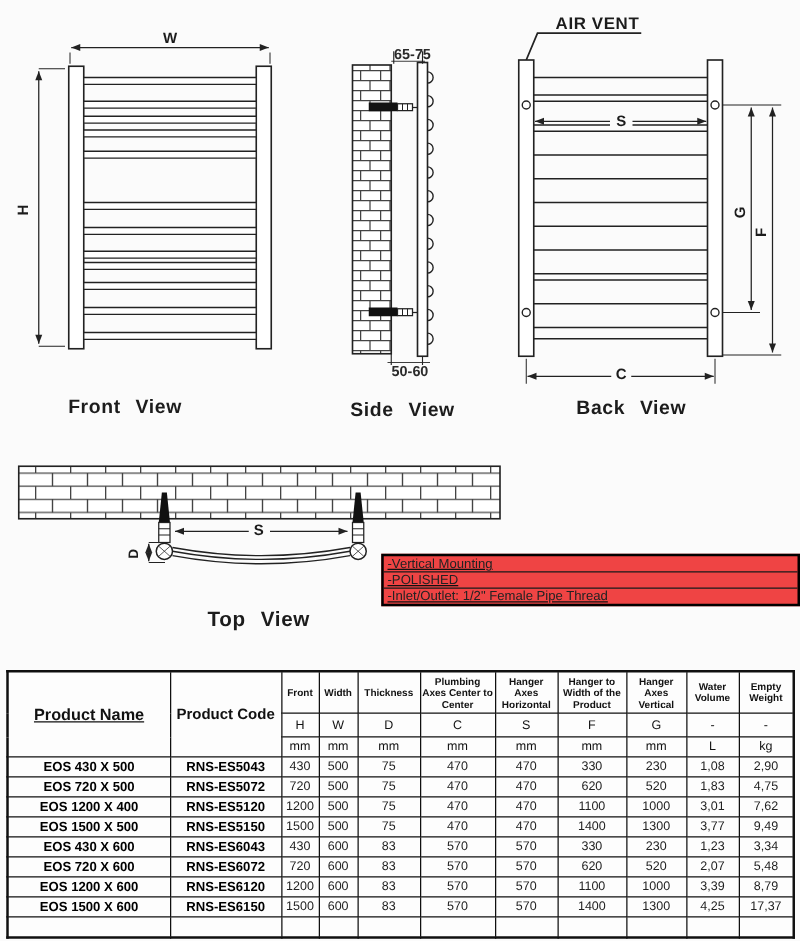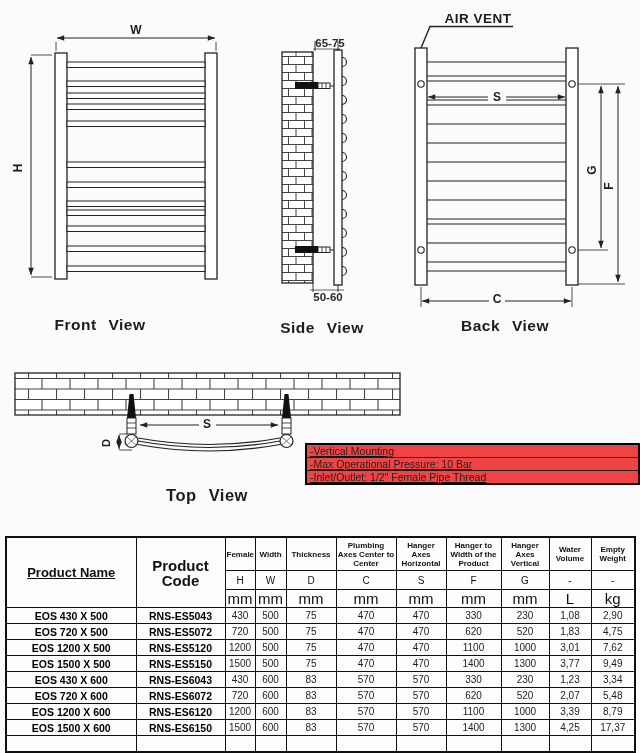--- a/index.html
+++ b/index.html
@@ -16,24 +16,24 @@
   #notes{position:absolute;left:305px;top:443px;width:331px;border:2px solid #000000;background:#ef4444;text-decoration:underline;}
   .note-row{font-size:10.5px;line-height:12px;padding:0 3px;border-bottom:1.4px solid #1a1a1a;color:#222;}
   .note-row:last-child{border-bottom:none;}
 
   
   #spec{position:absolute;left:5px;top:536px;}
   table{border-collapse:collapse;table-layout:fixed;width:629px;border:2px solid #101010;background:#fdfdfd;}
   th,td{border:1.2px solid #101010;text-align:center;vertical-align:middle;padding:0;overflow:hidden;}
   th{font-weight:bold;}
   .pname{font-size:13px;text-decoration:underline;}
-  .pcode{font-size:15px;line-height:15px;}
+  .pcode{font-size:12px;line-height:15px;}
   .coltitle{font-size:8px;line-height:9px;font-weight:bold;padding:1px 1px;}
   .symrow th{font-size:10px;font-weight:normal;height:18px;}
-  .unitrow th{font-size:15px;font-weight:normal;height:15px;}
+  .unitrow th{font-size:10px;font-weight:normal;height:15px;}
   .titlerow th{height:30px;margin-top:27px;}
   tbody tr{height:16px;}
   tbody td{font-size:10px;color:#222;}
   tbody td.b{font-weight:bold;font-size:10.5px;color:#000;}
 </style>
 </head>
 <body>
 
 <div id="stage">
 
@@ -184,21 +184,21 @@
       <line x1="119" y1="434" x2="127" y2="434" stroke-width="0.8"></line>
       <line x1="119" y1="450" x2="132" y2="450" stroke-width="0.8"></line>
       <line x1="119" y1="435" x2="119" y2="449" stroke-width="1" marker-start="url(#ar)" marker-end="url(#ar)"></line>
       <text class="dimlabel" x="110" y="443" text-anchor="middle" stroke="none" transform="rotate(-90 110 443)" style="font-size:11px">D</text>
       <text class="viewlabel" x="207" y="501" text-anchor="middle" stroke="none" style="font-size:16.5px">Top View</text>
     </g>
   </svg>
 
   <div id="notes">
     <div class="note-row">-Vertical Mounting</div>
-    <div class="note-row">-Max Operational Pressure: 10 Bar</div>
+    <div class="note-row">-POLISHED</div>
     <div class="note-row">-Inlet/Outlet: 1/2" Female Pipe Thread</div>
   </div>
 
   <div id="spec">
     <table>
       <colgroup>
         <col style="width:130px">
           <col style="width:89px">
           <col style="width:30px">
           <col style="width:31px">
@@ -207,21 +207,21 @@
           <col style="width:50px">
           <col style="width:55px">
         <col style="width:48px">
           <col style="width:42px">
           <col style="width:44px">
       </colgroup>
       <thead>
         <tr class="titlerow">
           <th rowspan="3" class="pname">Product Name</th>
           <th rowspan="3" class="pcode">Product Code</th>
-        <th class="coltitle">Female</th>
+        <th class="coltitle">Front</th>
             <th class="coltitle">Width</th>
             <th class="coltitle">Thickness</th>
             <th class="coltitle">Plumbing Axes Center to Center</th>
             <th class="coltitle">Hanger Axes Horizontal</th>
             <th class="coltitle">Hanger to Width of the Product</th>
             <th class="coltitle">Hanger Axes Vertical</th>
             <th class="coltitle">Water Volume</th>
             <th class="coltitle">Empty Weight</th>
           </tr>
         <tr class="symrow">
@@ -268,21 +268,21 @@
             <td>500</td>
             <td>75</td>
             <td>470</td>
             <td>470</td>
             <td>620</td>
             <td>520</td>
             <td>1,83</td>
             <td>4,75</td>
           </tr>
           <tr>
-            <td class="b">EOS 1200 X 500</td>
+            <td class="b">EOS 1200 X 400</td>
             <td class="b">RNS-ES5120</td>
             <td>1200</td>
             <td>500</td>
             <td>75</td>
             <td>470</td>
             <td>470</td>
             <td>1100</td>
             <td>1000</td>
             <td>3,01</td>
             <td>7,62</td>

